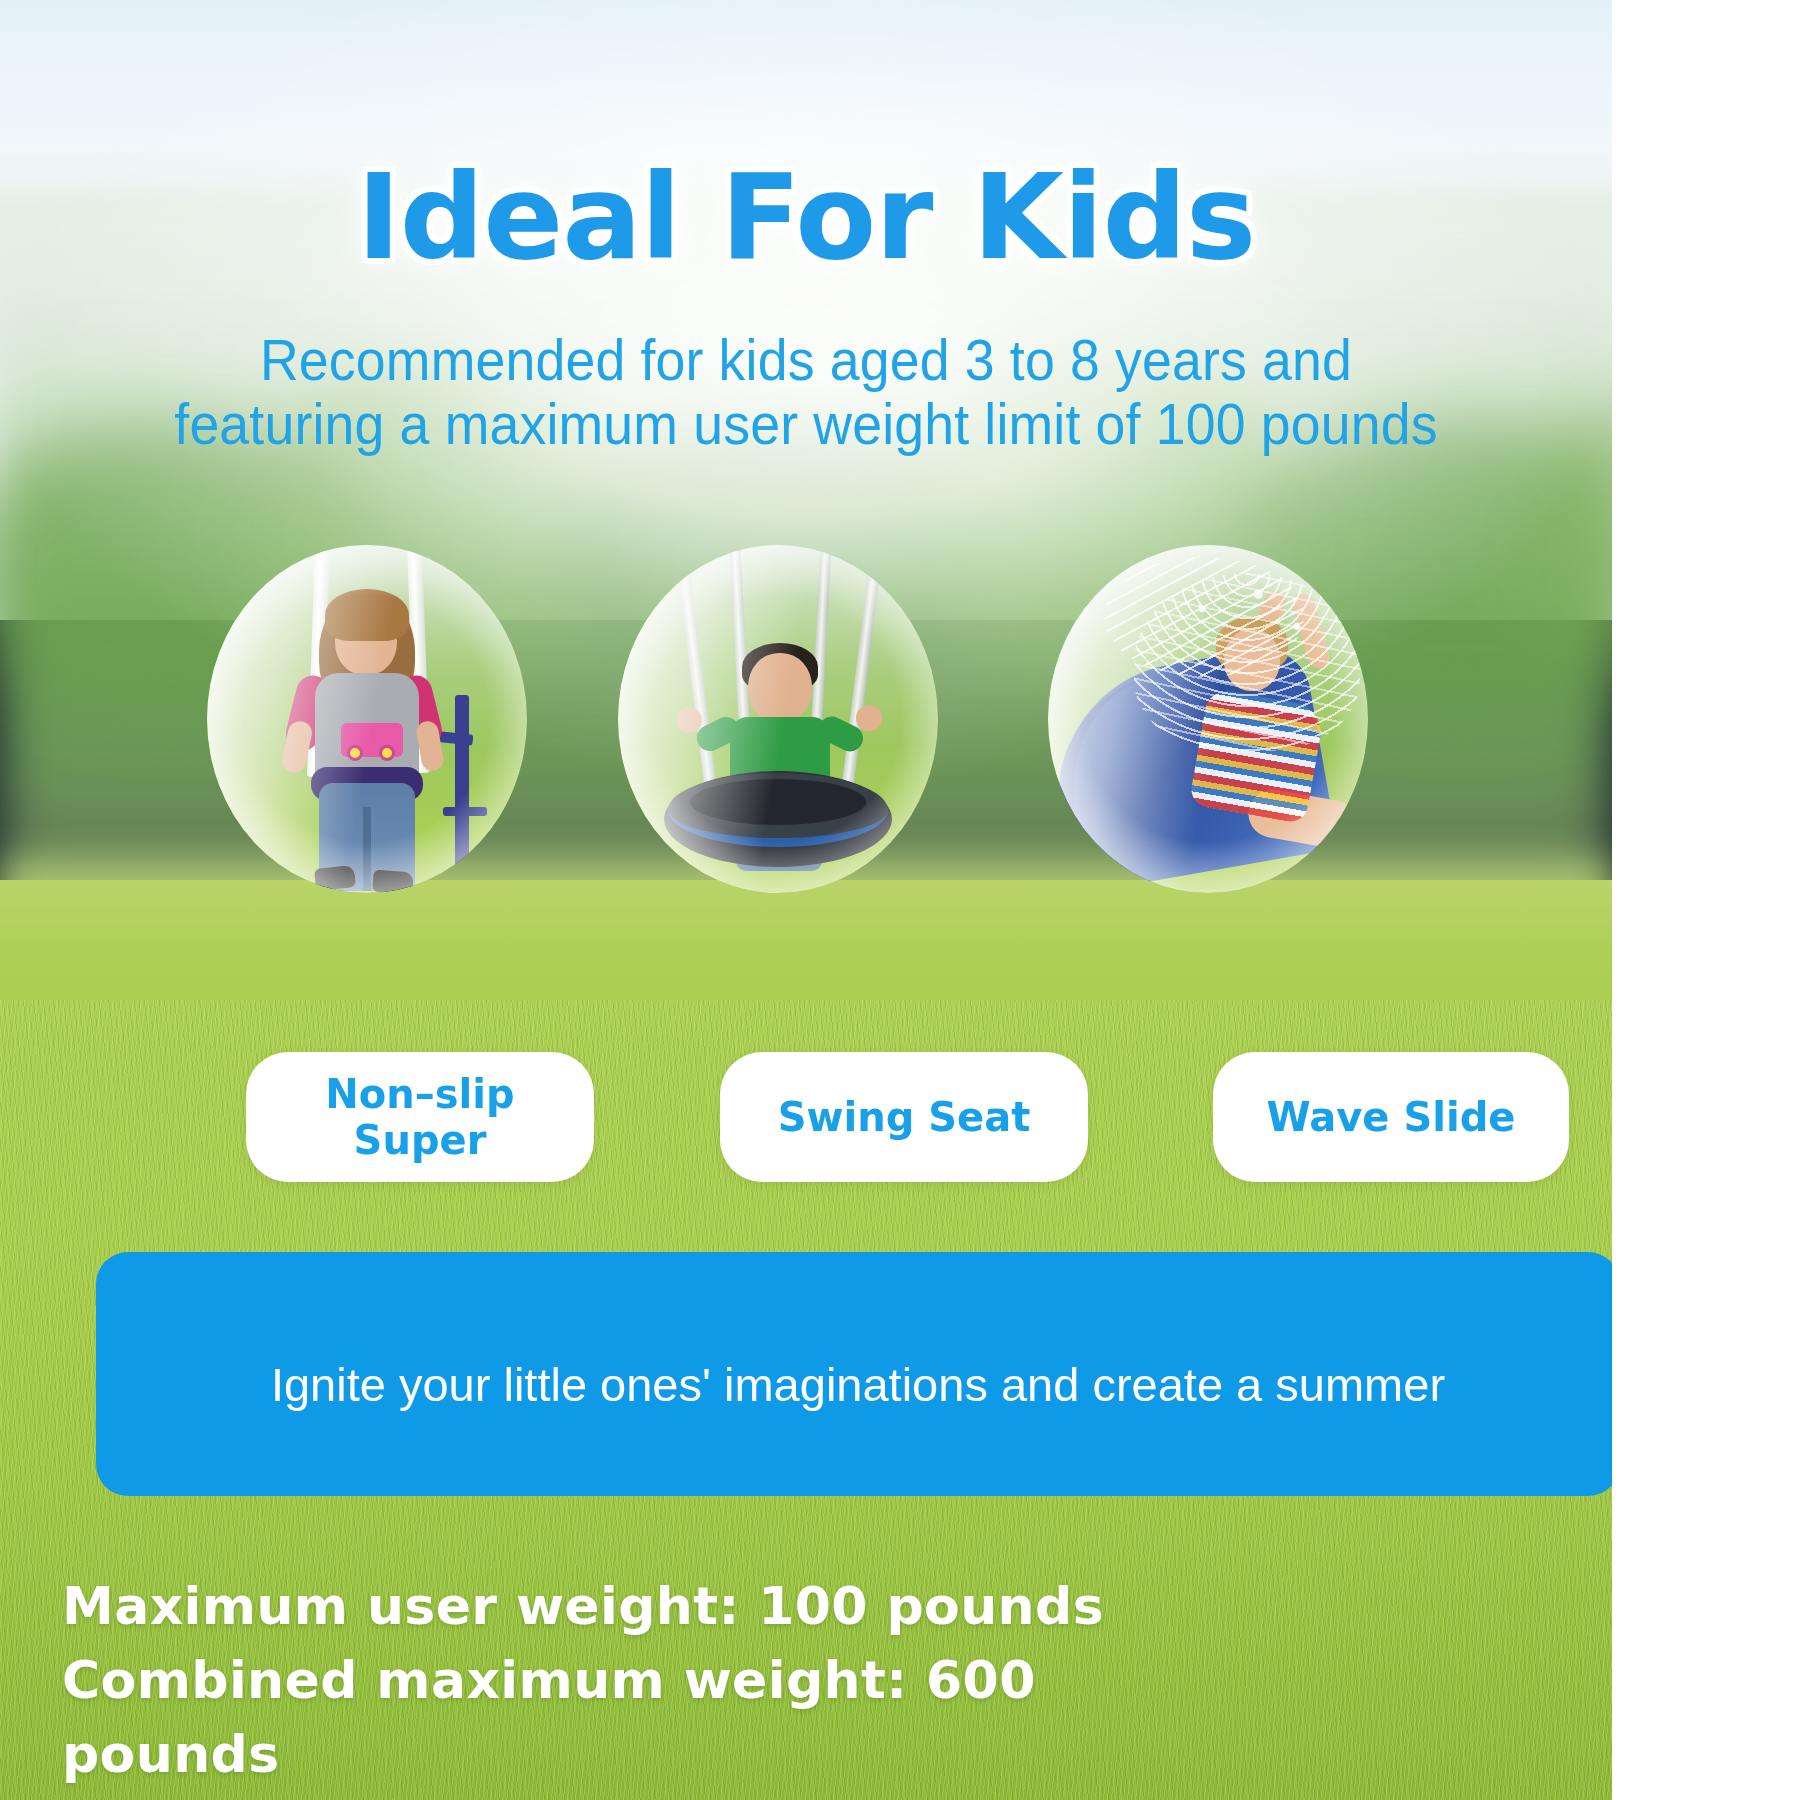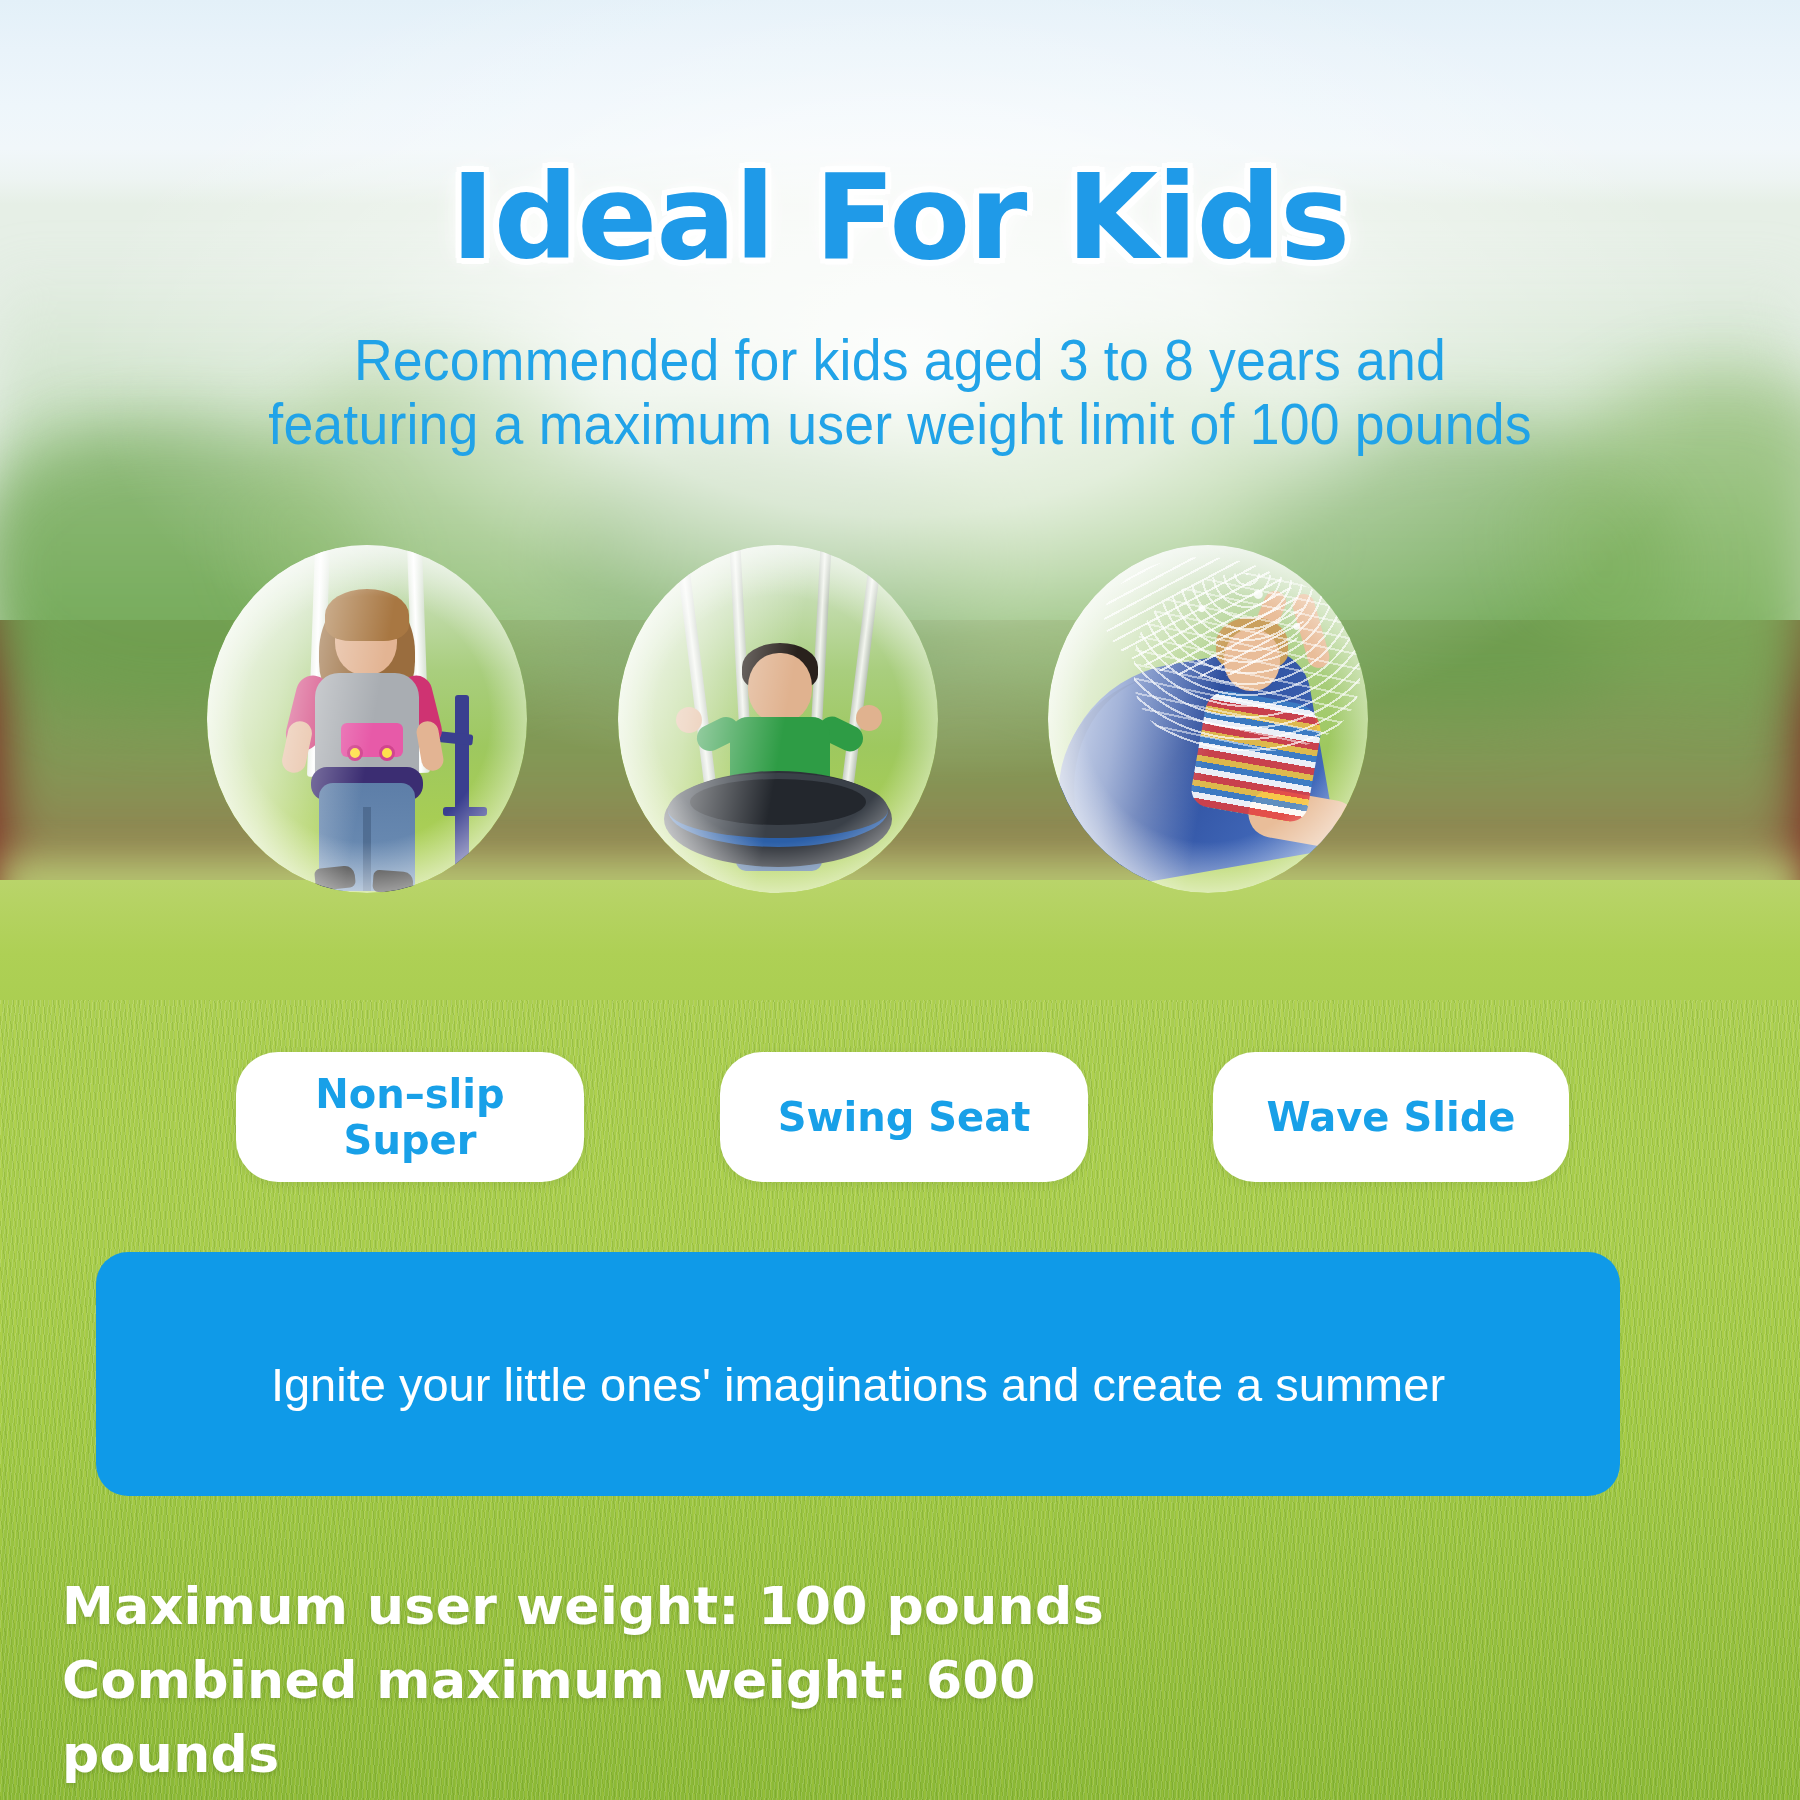--- a/index.html
+++ b/index.html
@@ -6,23 +6,23 @@
   * { margin:0; padding:0; box-sizing:border-box; }
 
   html, body {
     width:1800px; height:1800px;
     overflow:hidden;
     font-family:"Liberation Sans", sans-serif;
   }
 
   #poster {
     position:relative;
-    width:1800px; height:1800px;
+    width:1612px; height:1800px;
     overflow:hidden;
-    background:#7f1d1d;
+    background:#0f172a;
   }
 
   
   .bg-layer { position:absolute; left:0; top:0; width:100%; height:100%; }
 
   .bg-sky {
     background:linear-gradient(to bottom,
       #e3f0f8 0%, #e9f3fa 8%, #eef6fb 17%,
       #f1f7fa 24%, #edf4f2 29%, #e6efe6 33%);
     height:620px;
@@ -196,21 +196,21 @@
     border-radius:42px;
     display:flex; align-items:center; justify-content:center;
     text-align:center;
     font-family:"DejaVu Sans", sans-serif;
     font-weight:bold;
     font-size:40px;
     line-height:1.15;
     color:#18a0e8;
     box-shadow:0 3px 10px rgba(40,70,20,.10);
   }
-  .pill-1 { left:236px; top:1052px; width:348px; height:130px; }
+  .pill-1 { left:246px; top:1052px; width:348px; height:130px; }
   .pill-2 { left:720px; top:1052px; width:368px; height:130px; }
   .pill-3 { left:1213px; top:1052px; width:356px; height:130px; }
 
   
   .blue-box {
     position:absolute;
     left:96px; top:1252px; width:1524px; height:244px;
     background:#0f9ae8;
     border-radius:32px;
     display:flex; align-items:center; justify-content:center;

